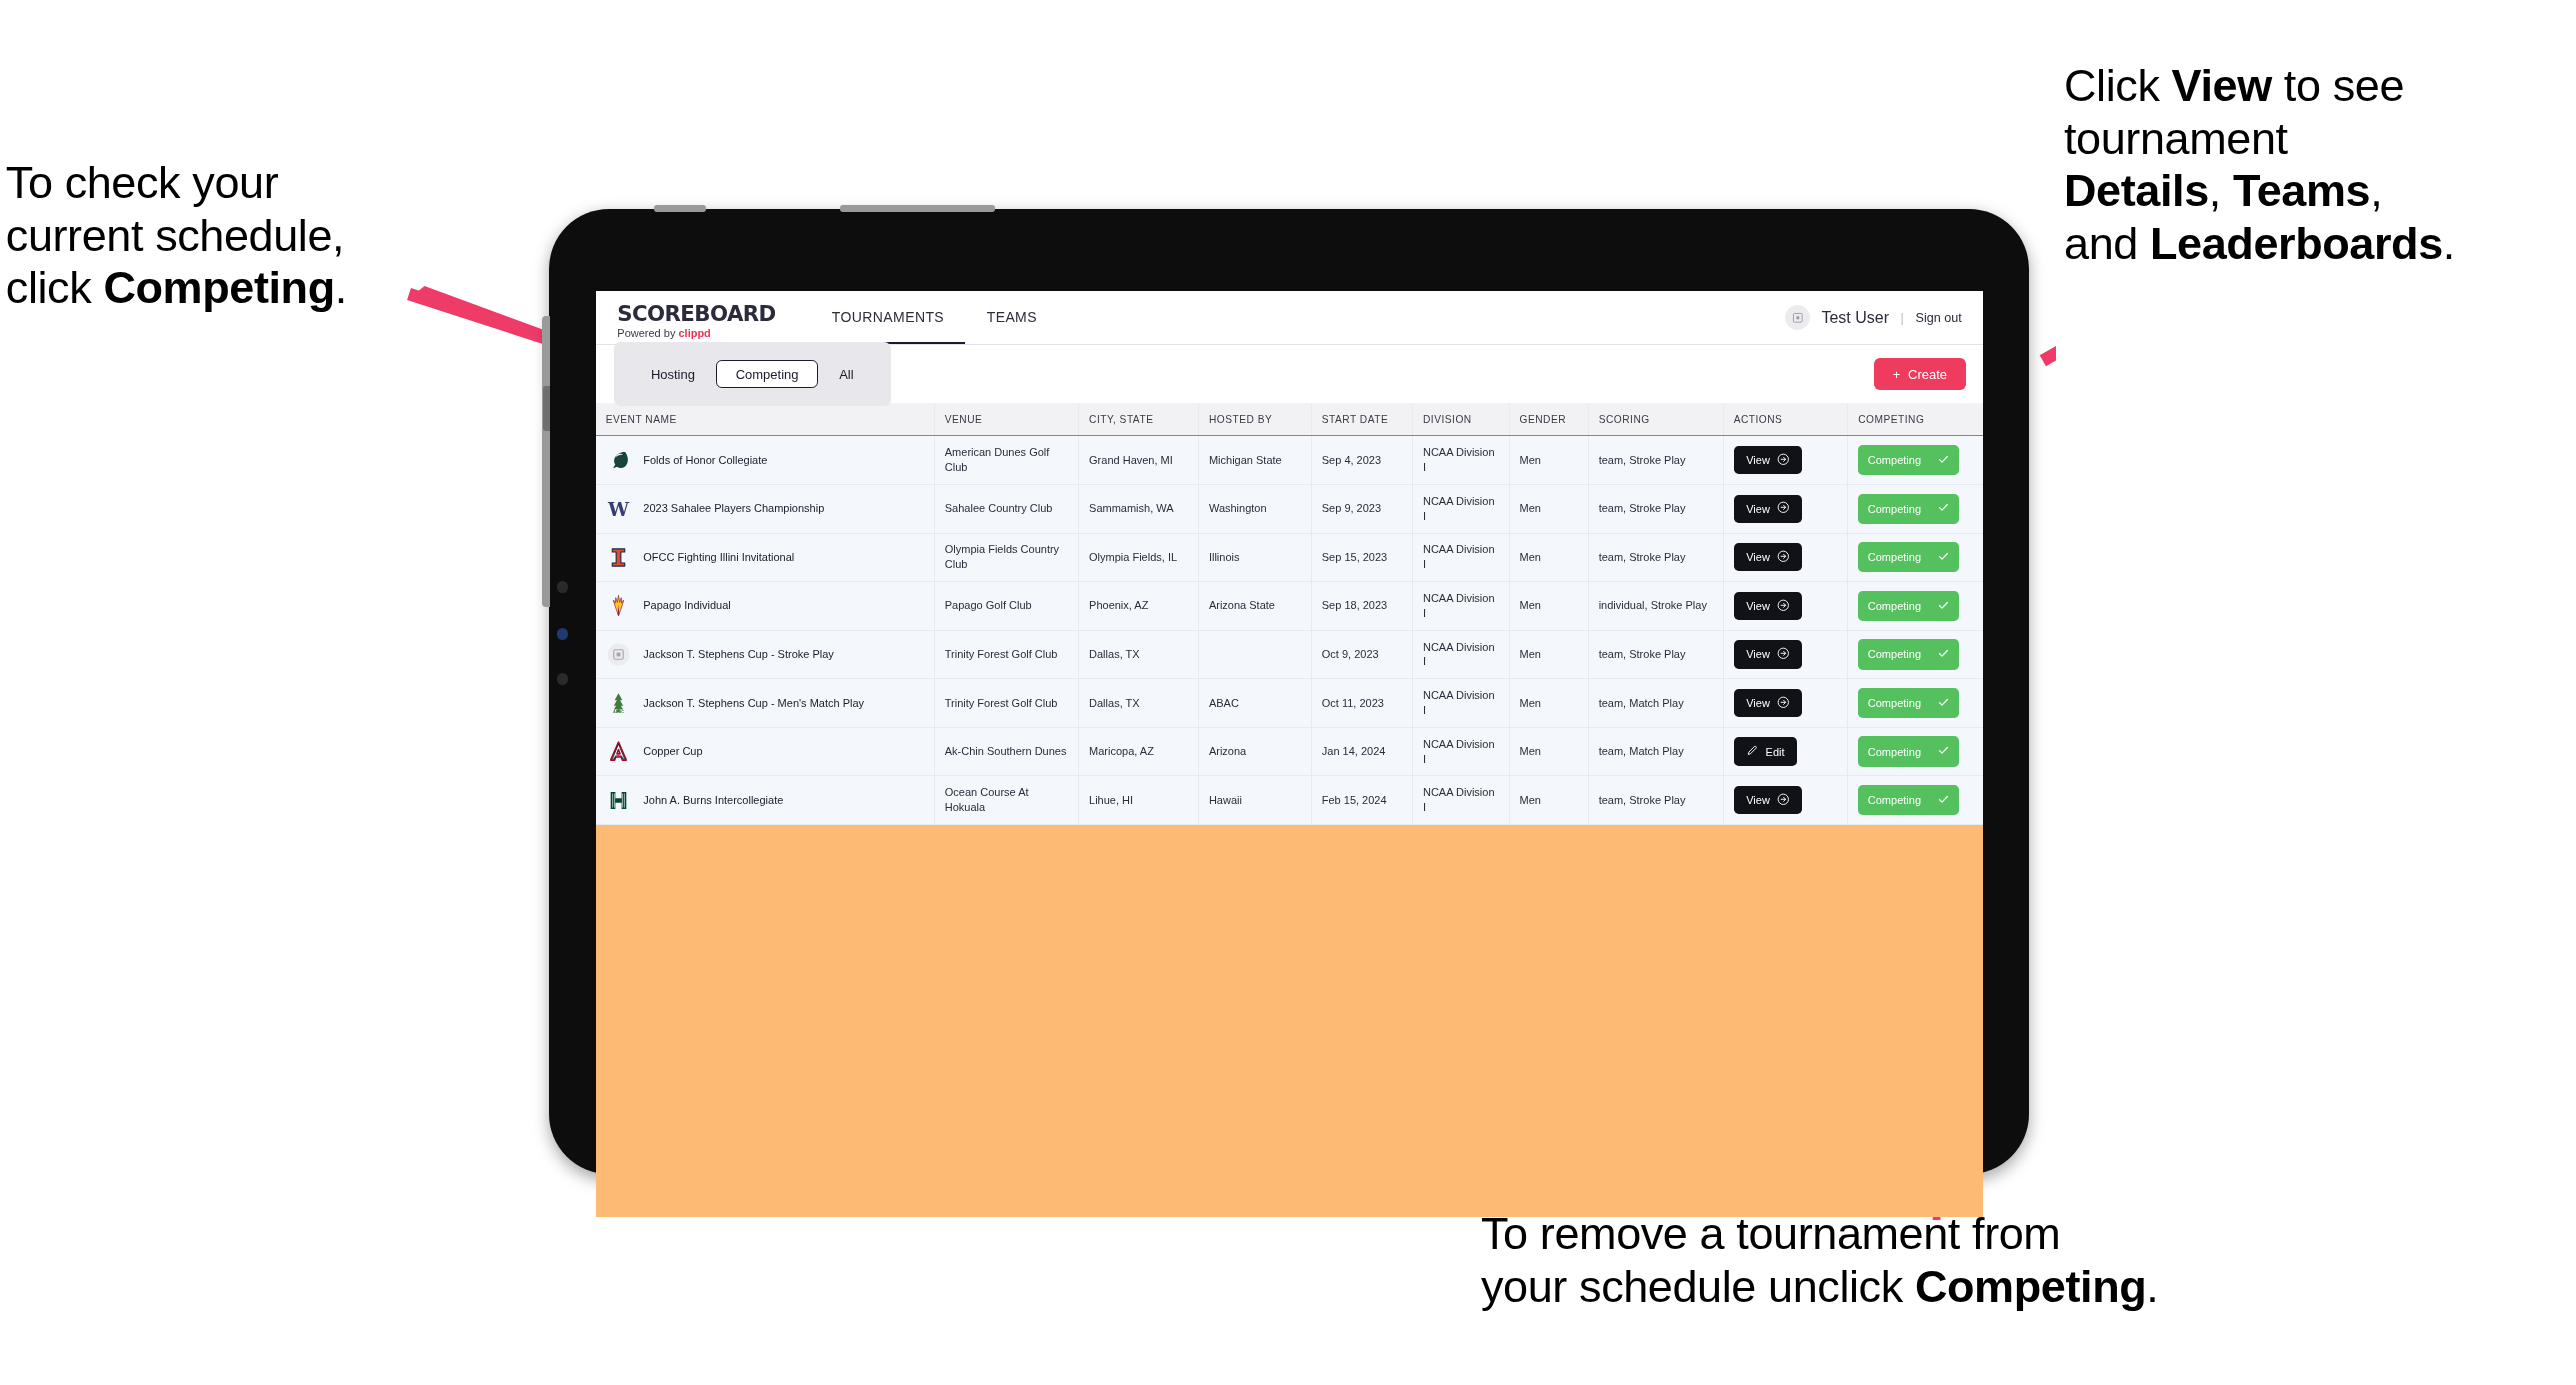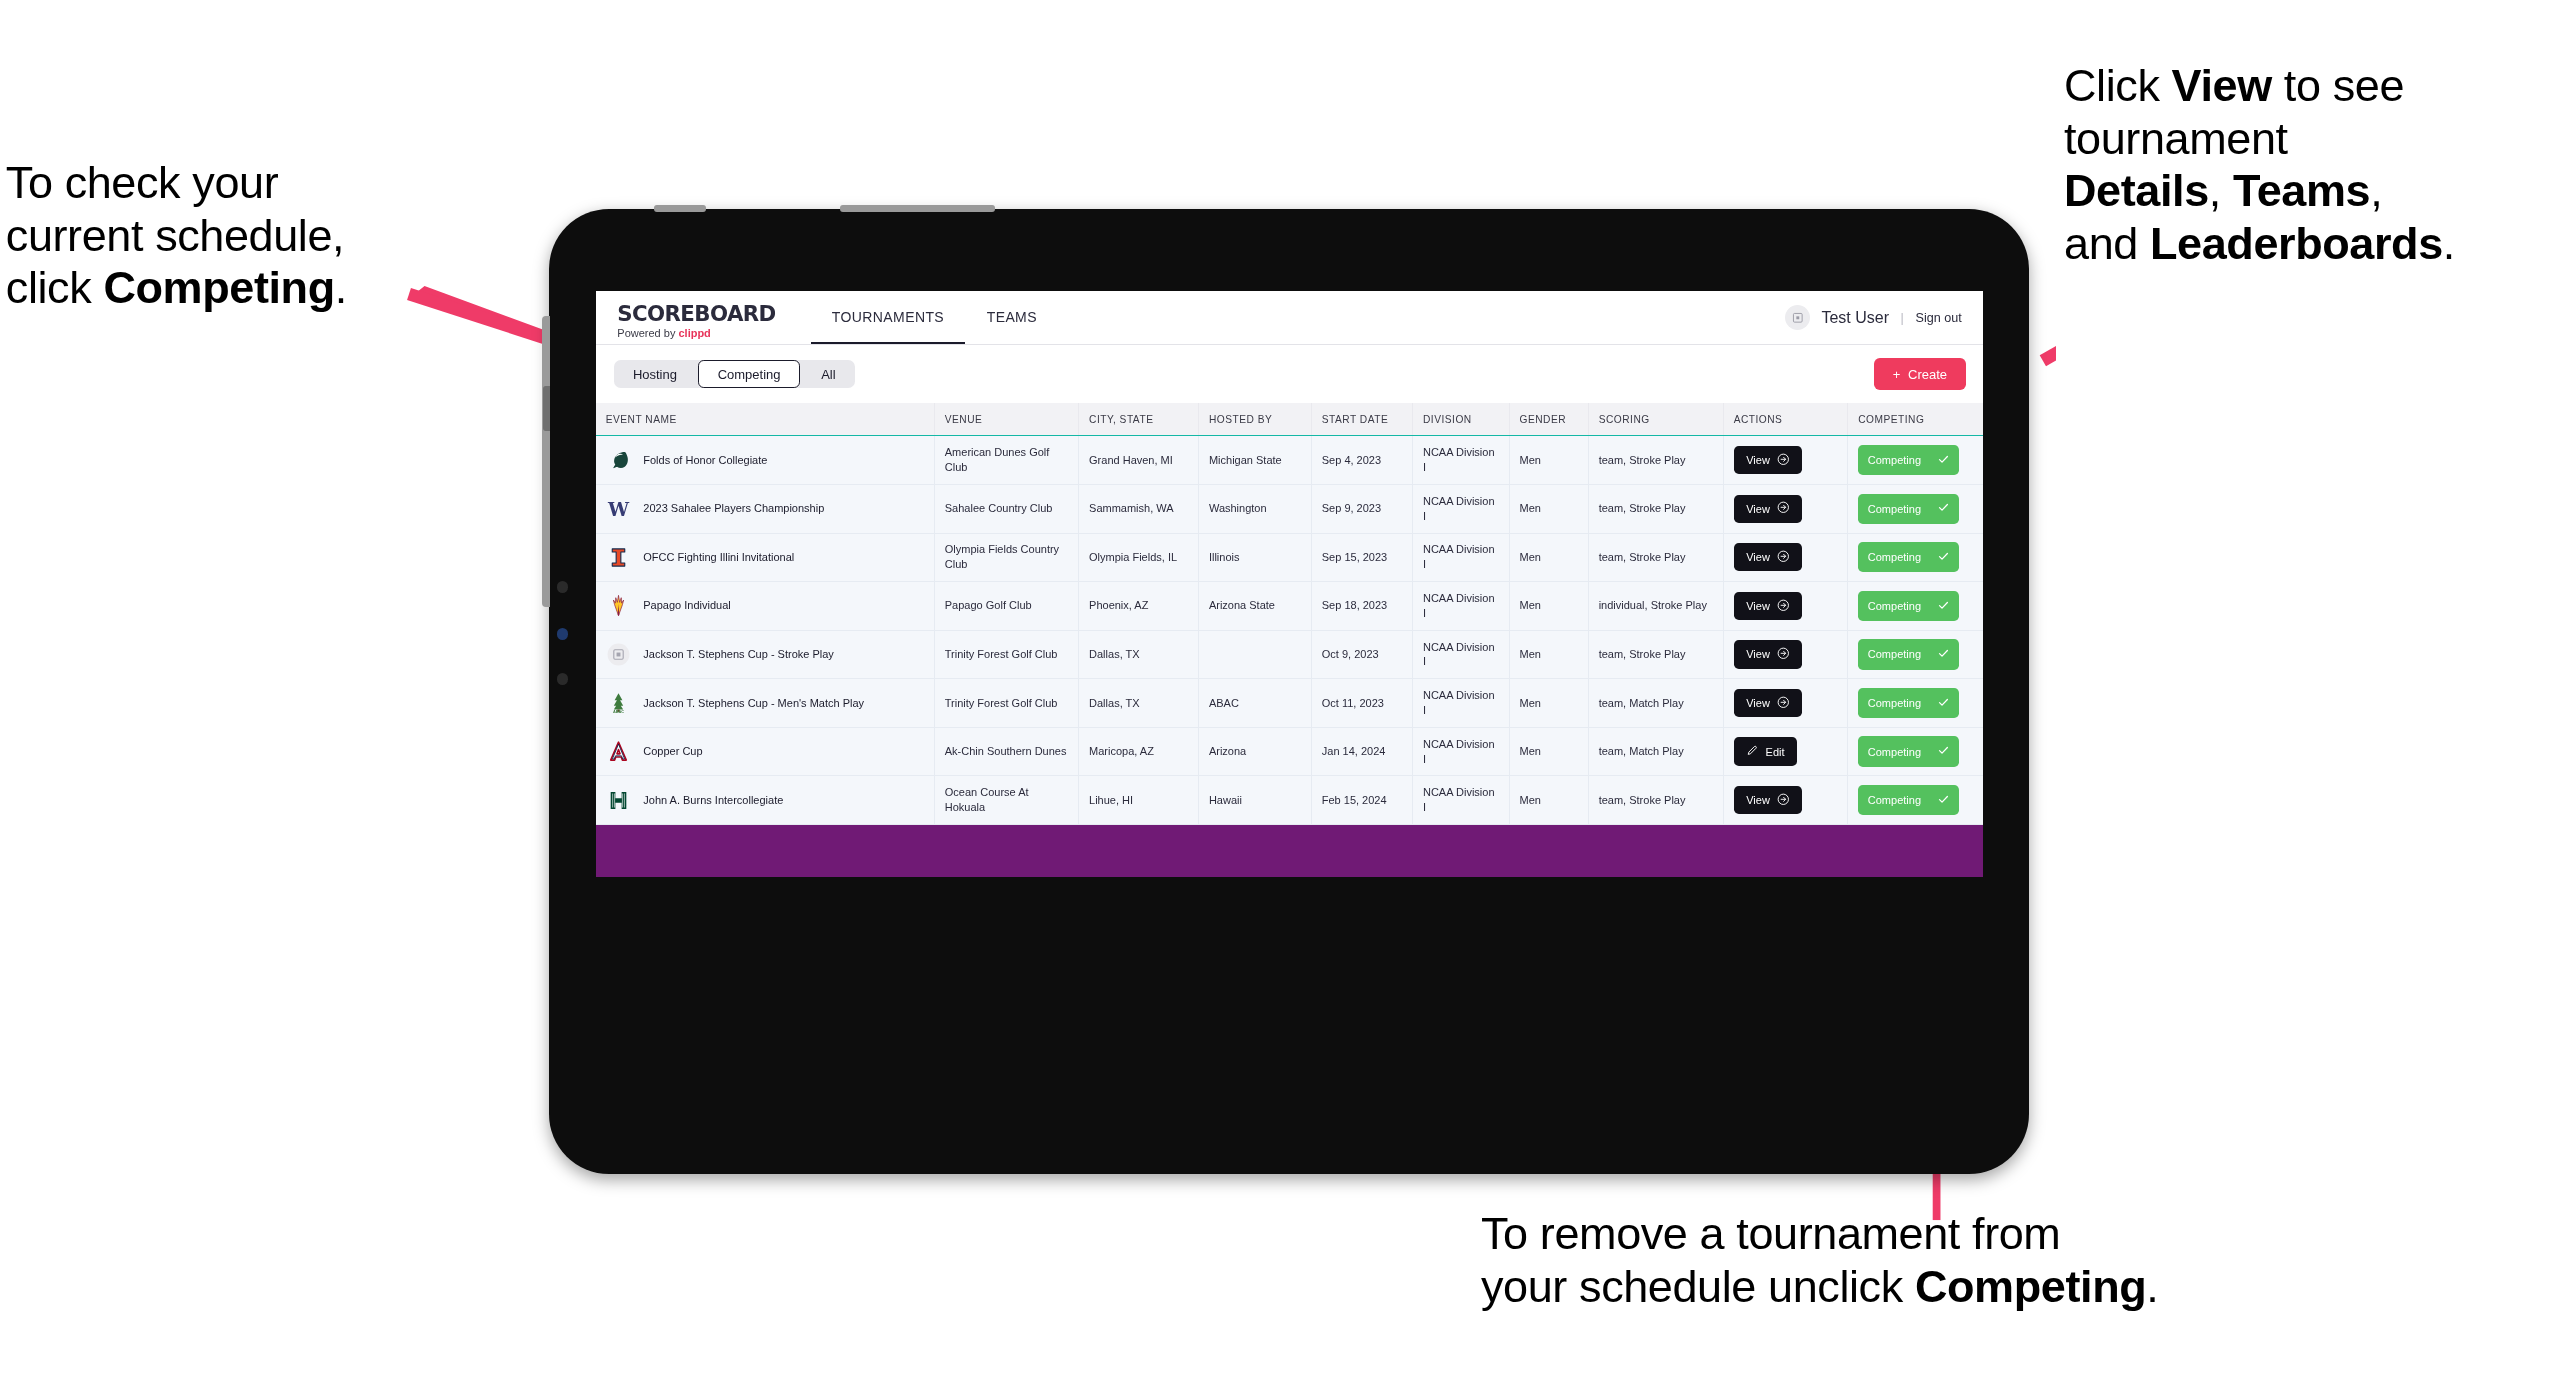--- a/index.html
+++ b/index.html
@@ -42,22 +42,22 @@
     content: ""; position: absolute; left: -6.8px; top: 107px;
     width: 7.8px; height: 291px; background: #9a9a9a; border-radius: 3.9px 0 0 3.9px;
   }
   .camera { position: absolute; border-radius: 50%; background: #2a2a2a; }
   .btn-side { position: absolute; background: #6f6f6f; border-radius: 2.9px 0 0 2.9px; }
   .topnotch { position: absolute; top: -3.9px; width: 52px; height: 6.8px; background: #9a9a9a; border-radius: 2.9px; }
 
   #screen {
     position: absolute;
     left: 47px; top: 82px;
-    width: 1387px; height: 586px;
-    background: #701a75;
+    width: 1387px; height: 926px;
+    background: #fdba74;
     overflow: hidden;
   }
 
   
   #app-header {
     height: 54px; background: #ffffff;
     display: flex; align-items: stretch;
     border-bottom: 1px solid #e3e3e8;
   }
   .brand { padding: 6.8px 21.3px 0 21.3px; display: flex; flex-direction: column; justify-content: center; }
@@ -86,21 +86,21 @@
   .hdr-user { font-size: 16px; color: #2b2b3c; }
   .hdr-sep { color: #b9b9c2; font-size: 12.6px; }
   .hdr-signout { font-size: 12.6px; color: #2b2b3c; cursor: pointer; }
 
   
   #toolbar {
     height: 58px; background: #ffffff;
     display: flex; align-items: center; padding: 0 17.5px;
   }
   .segmented {
-    display: flex; background: #e8e8ec; border-radius: 6.8px; padding: 0; gap: 1.9px;
+    display: flex; background: #e8e8ec; border-radius: 6.8px; padding: 18px; gap: 1.9px;
   }
   .seg {
     padding: 6.8px 18.4px; font-size: 13px; color: #1b1b2b;
     border-radius: 5.8px; cursor: pointer; border: 1.9px solid transparent;
     background: transparent; line-height: 1;
   }
   .seg.selected { background: #ffffff; border-color: #1b1b2b; font-weight: 400; }
   .create-btn {
     margin-left: auto; background: #ef3b5e; color: #fff;
     border: none; border-radius: 5.8px; padding: 8.7px 18.4px;

